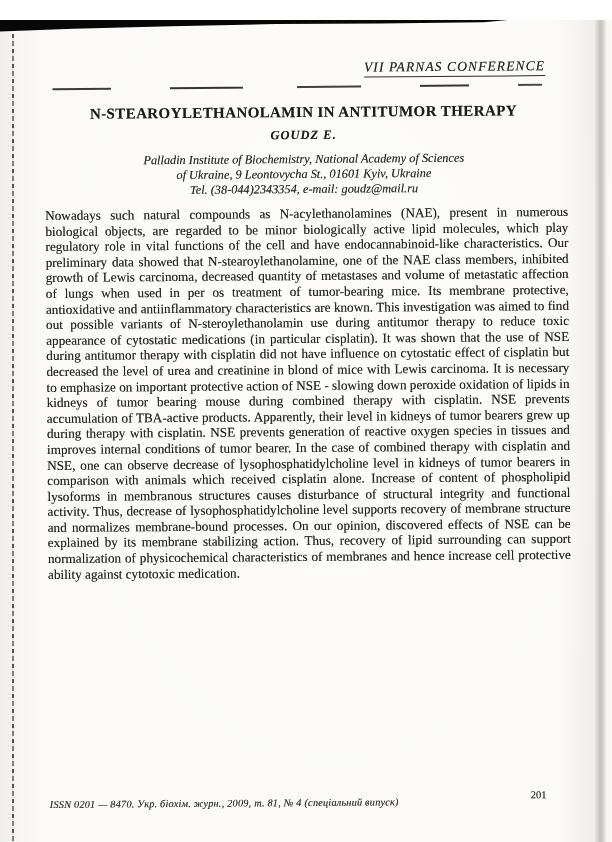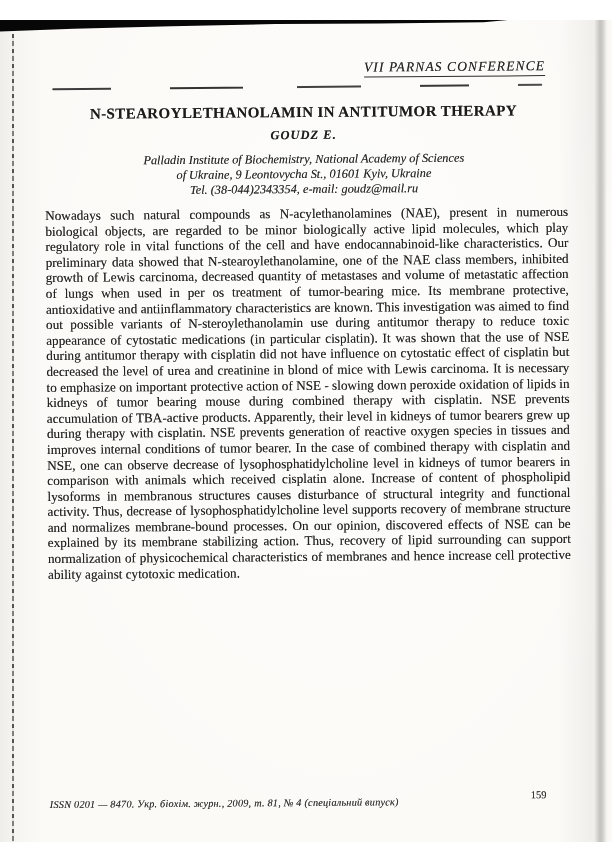--- a/index.html
+++ b/index.html
@@ -127,16 +127,16 @@
     <div class="affiliation">
       <div>Palladin Institute of Biochemistry, National Academy of Sciences</div>
       <div>of Ukraine, 9 Leontovycha St., 01601 Kyiv, Ukraine</div>
       <div>Tel. (38-044)2343354, e-mail: goudz@mail.ru</div>
     </div>
 
     <p class="body-text"><span>Nowadays such natural compounds as N-acylethanolamines (NAE), present in numerous biological objects, are regarded to be minor biologically active lipid molecules, which play regulatory role in vital functions of the cell and have endocannabinoid-like characteristics. Our preliminary data showed that N-stearoylethanolamine, one of the NAE class members, inhibited growth of Lewis carcinoma, decreased quantity of metastases and volume of metastatic affection of lungs when used in </span><span class="it">per os</span><span> treatment of tumor-bearing mice. Its membrane protective, antioxidative and antiinflammatory characteristics are known. This investigation was aimed to find out possible variants of N-steroylethanolamin use during antitumor therapy to reduce toxic appearance of cytostatic medications (in particular cisplatin). It was shown that the use of NSE during antitumor therapy with cisplatin did not have influence on cytostatic effect of cisplatin but decreased the level of urea and creatinine in blond of mice with Lewis carcinoma. It is necessary to emphasize on important protective action of NSE - slowing down peroxide oxidation of lipids in kidneys of tumor bearing mouse during combined therapy with cisplatin. NSE prevents accumulation of TBA-active products. Apparently, their level in kidneys of tumor bearers grew up during therapy with cisplatin. NSE prevents generation of reactive oxygen species in tissues and improves internal conditions of tumor bearer. In the case of combined therapy with cisplatin and NSE, one can observe decrease of lysophosphatidylcholine level in kidneys of tumor bearers in comparison with animals which received cisplatin alone. Increase of content of phospholipid lysoforms in membranous structures causes disturbance of structural integrity and functional activity. Thus, decrease of lysophosphatidylcholine level supports recovery of membrane structure and normalizes membrane-bound processes. On our opinion, discovered effects of NSE can be explained by its membrane stabilizing action. Thus, recovery of lipid surrounding can support normalization of physicochemical characteristics of membranes and hence increase cell protective ability against cytotoxic medication.</span></p>
 
     <div class="footer-line">ISSN 0201 — 8470. Укр. біохім. журн., 2009, т. 81, № 4 (спеціальний випуск)</div>
 
-    <div class="page-number">159</div>
+    <div class="page-number">201</div>
 
   </div>
 </div>
 
 </body></html>

